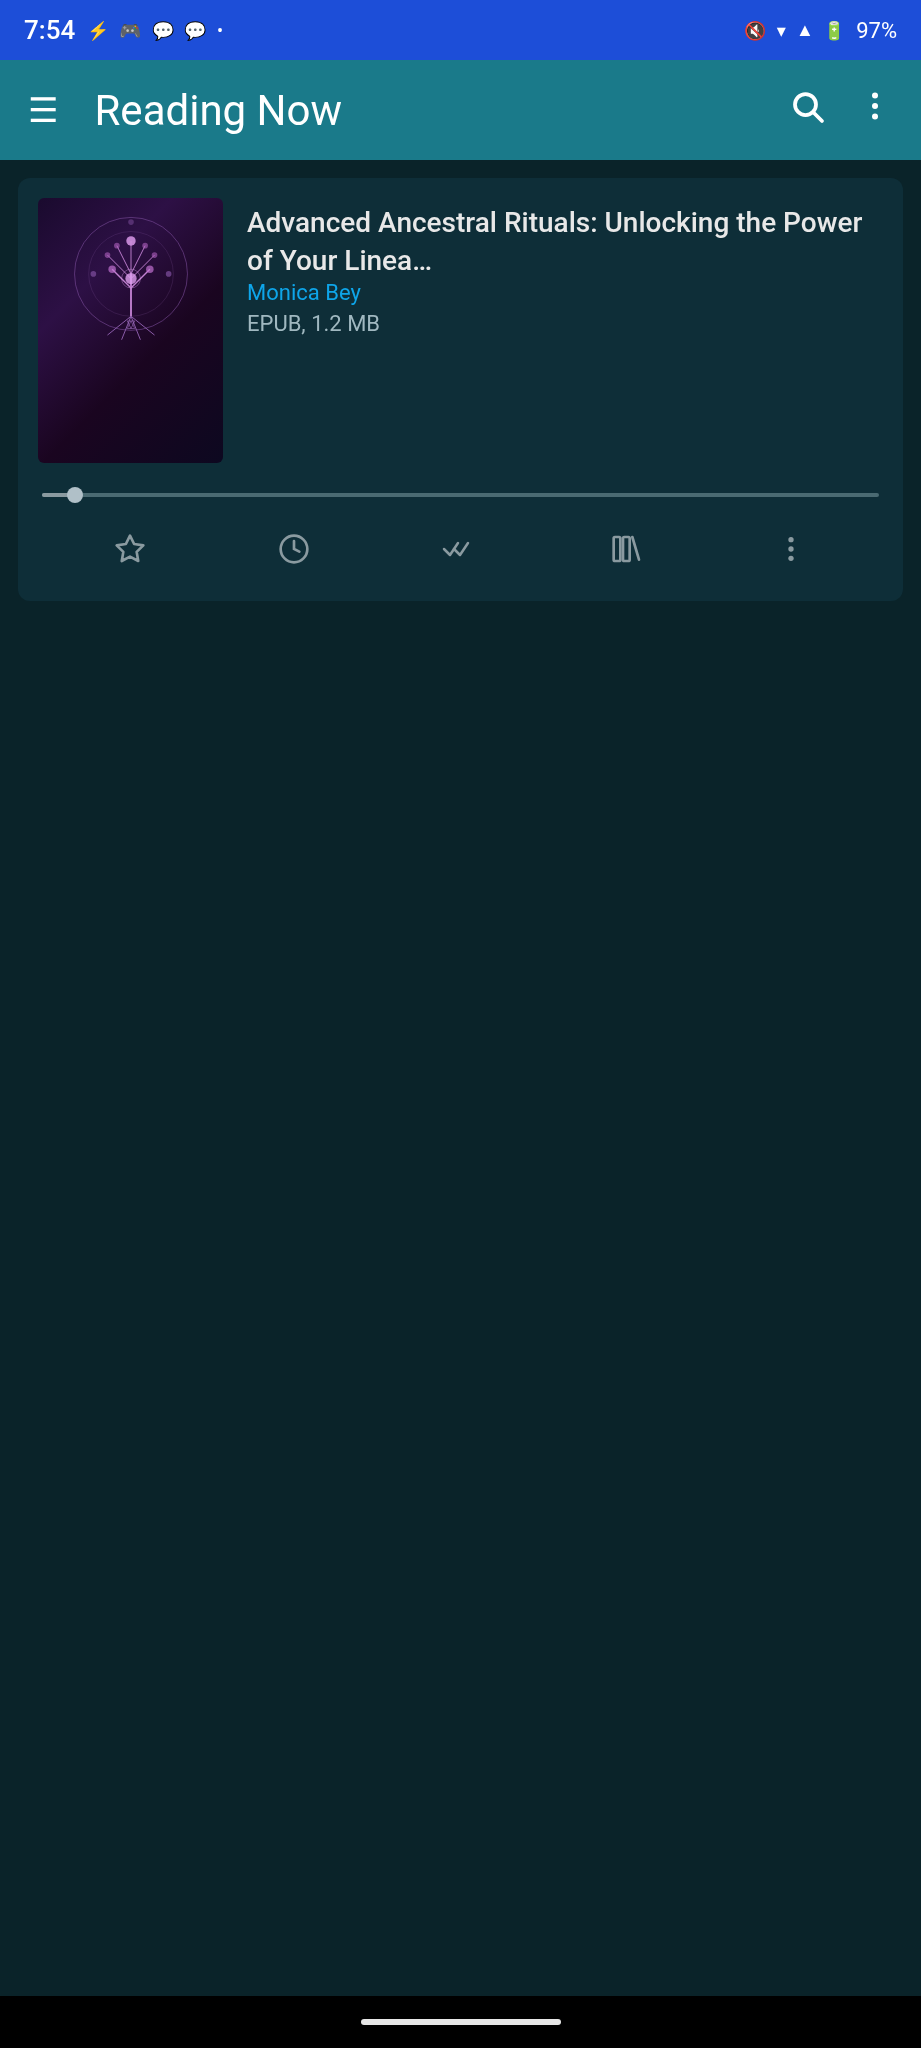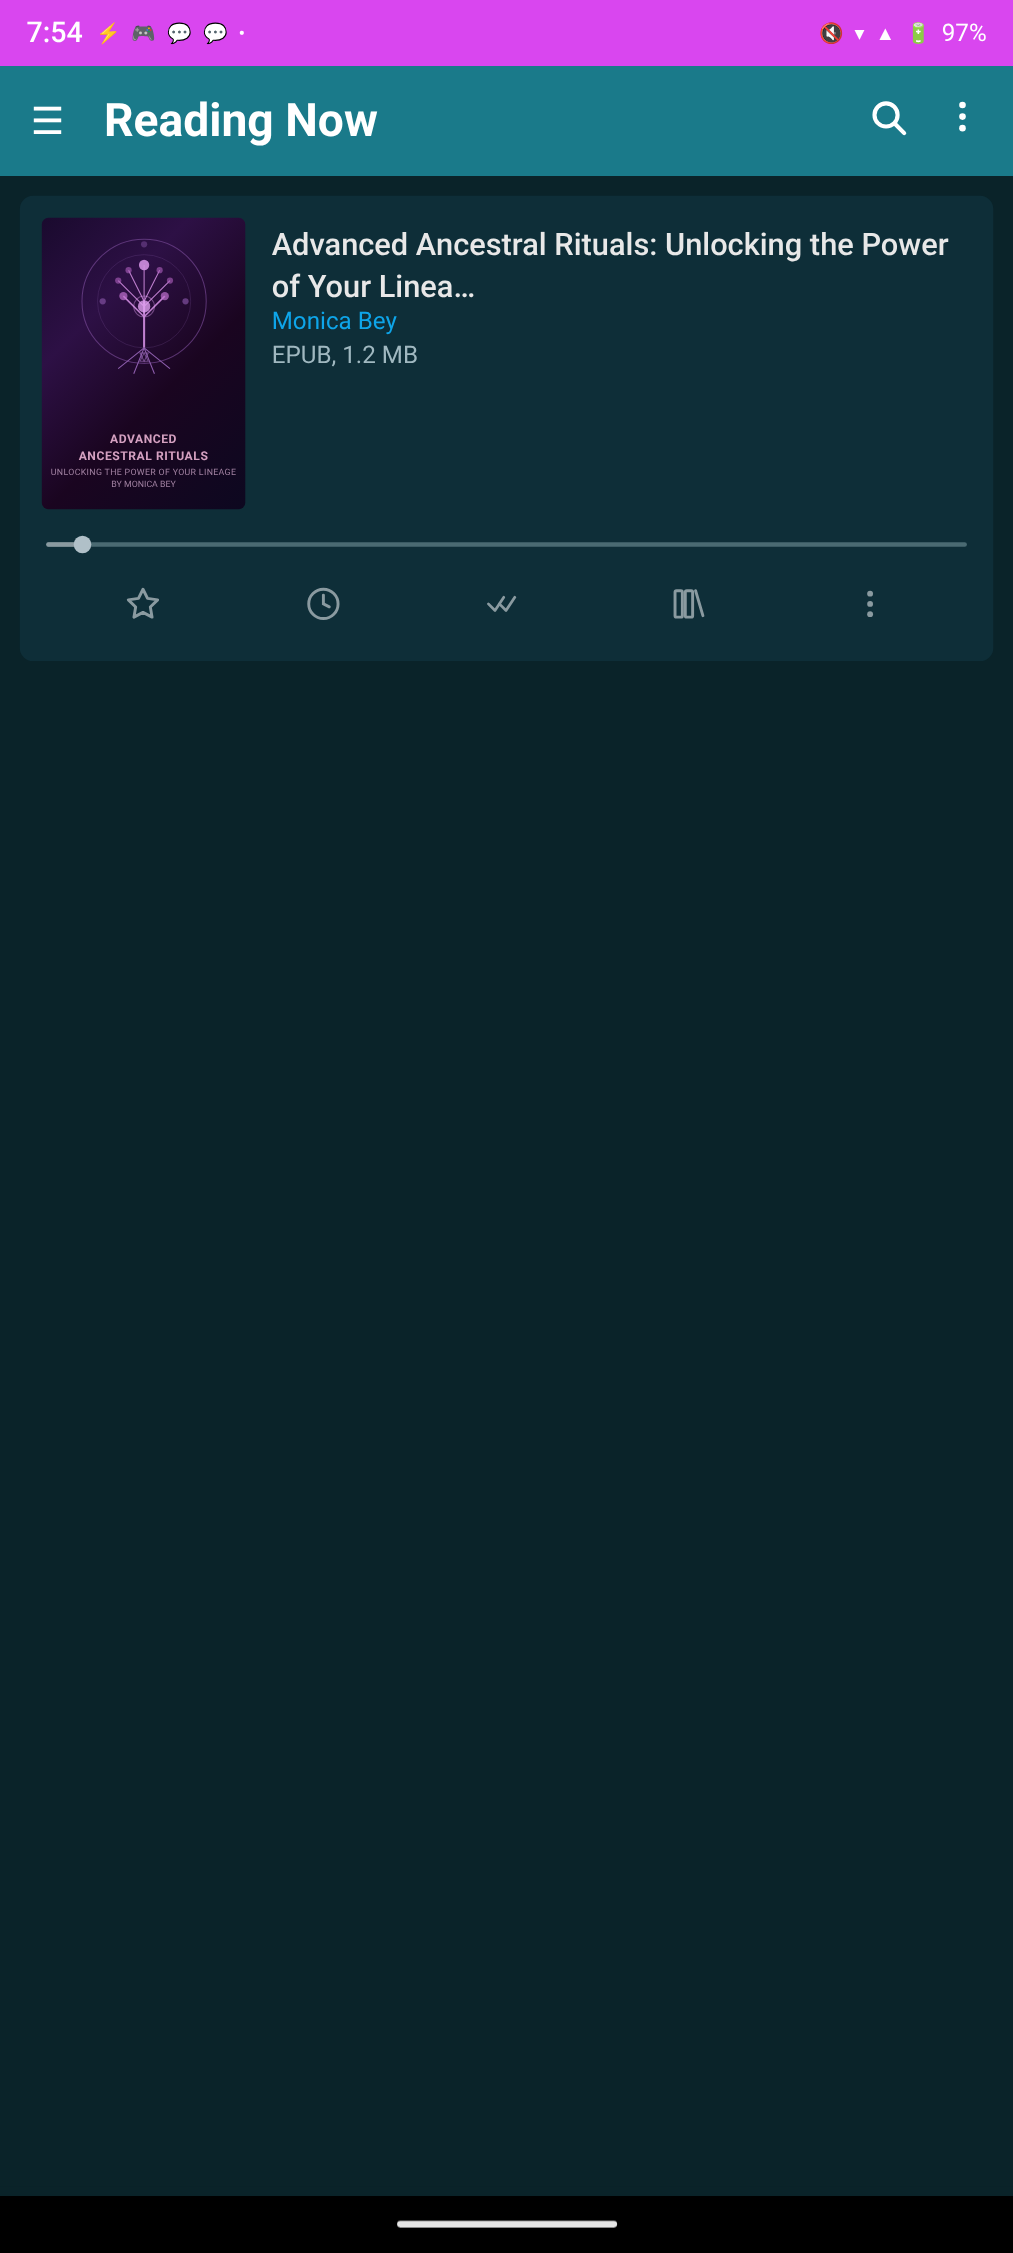--- a/index.html
+++ b/index.html
@@ -11,21 +11,21 @@
       background-color: #0a2329;
       font-family: 'Roboto', Arial, sans-serif;
       color: #ffffff;
       overflow-x: hidden;
     }
 
     
     .status-bar {
       width: 100%;
       height: 60px;
-      background-color: #d946ef;
+      background-color: #1d4ed8;
       display: flex;
       align-items: center;
       justify-content: space-between;
       padding: 0 24px;
     }
 
     .status-left {
       display: flex;
       align-items: center;
       gap: 12px;
@@ -76,21 +76,21 @@
     }
 
     .hamburger-icon {
       color: #ffffff;
       font-size: 34px;
       cursor: pointer;
     }
 
     .app-title {
       font-size: 42px;
-      font-weight: 700;
+      font-weight: 400;
       color: #ffffff;
       margin-left: 36px;
       text-align: right;
     }
 
     .app-bar-right {
       display: flex;
       align-items: center;
       gap: 32px;
     }
@@ -366,26 +366,20 @@
             <circle cx="70" cy="75" r="6" fill="#e0a0f0" opacity="0.8"></circle>
             <circle cx="70" cy="75" r="10" fill="none" stroke="#e0a0f0" stroke-width="1" opacity="0.4"></circle>
 
             <polygon points="70,120 66,128 74,128" fill="none" stroke="#a070c0" stroke-width="1" opacity="0.6"></polygon>
             <polygon points="70,128 66,120 74,120" fill="none" stroke="#a070c0" stroke-width="1" opacity="0.6"></polygon>
 
             <circle cx="30" cy="70" r="3" fill="#8050a0" opacity="0.7"></circle>
             <circle cx="110" cy="70" r="3" fill="#8050a0" opacity="0.7"></circle>
             <circle cx="70" cy="15" r="3" fill="#8050a0" opacity="0.5"></circle>
           </svg>
-          <div class="book-cover-title">
-            <div class="book-cover-title-text">ADVANCED</div>
-            <div class="book-cover-title-text">ANCESTRAL RITUALS</div>
-            <div class="book-cover-subtitle">UNLOCKING THE POWER OF YOUR LINEAGE</div>
-            <div class="book-cover-author">BY MONICA BEY</div>
-          </div>
         </div>
       </div>
 
       <div class="book-info">
         <div class="book-title">Advanced Ancestral Rituals: Unlocking the Power of Your Linea…</div>
         <div class="book-author">Monica Bey</div>
         <div class="book-meta">EPUB, 1.2 MB</div>
       </div>
     </div>
 

